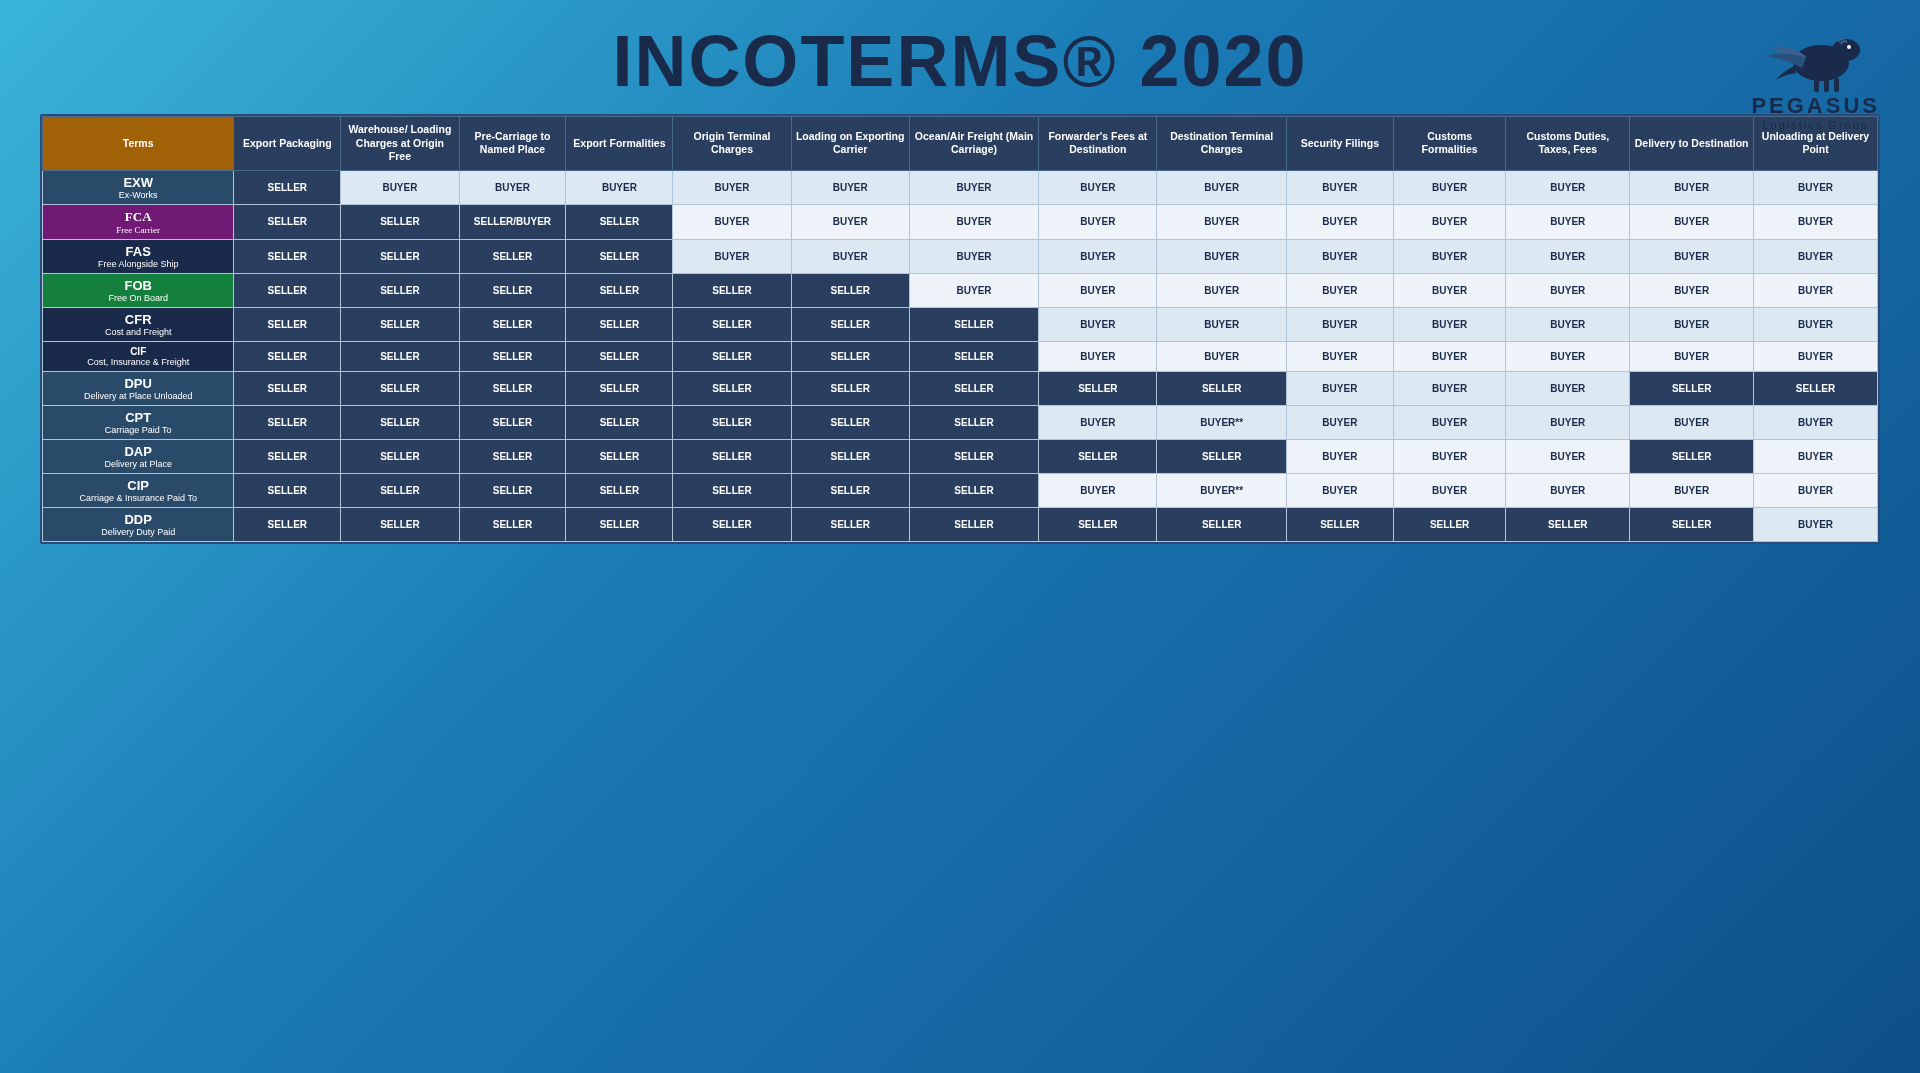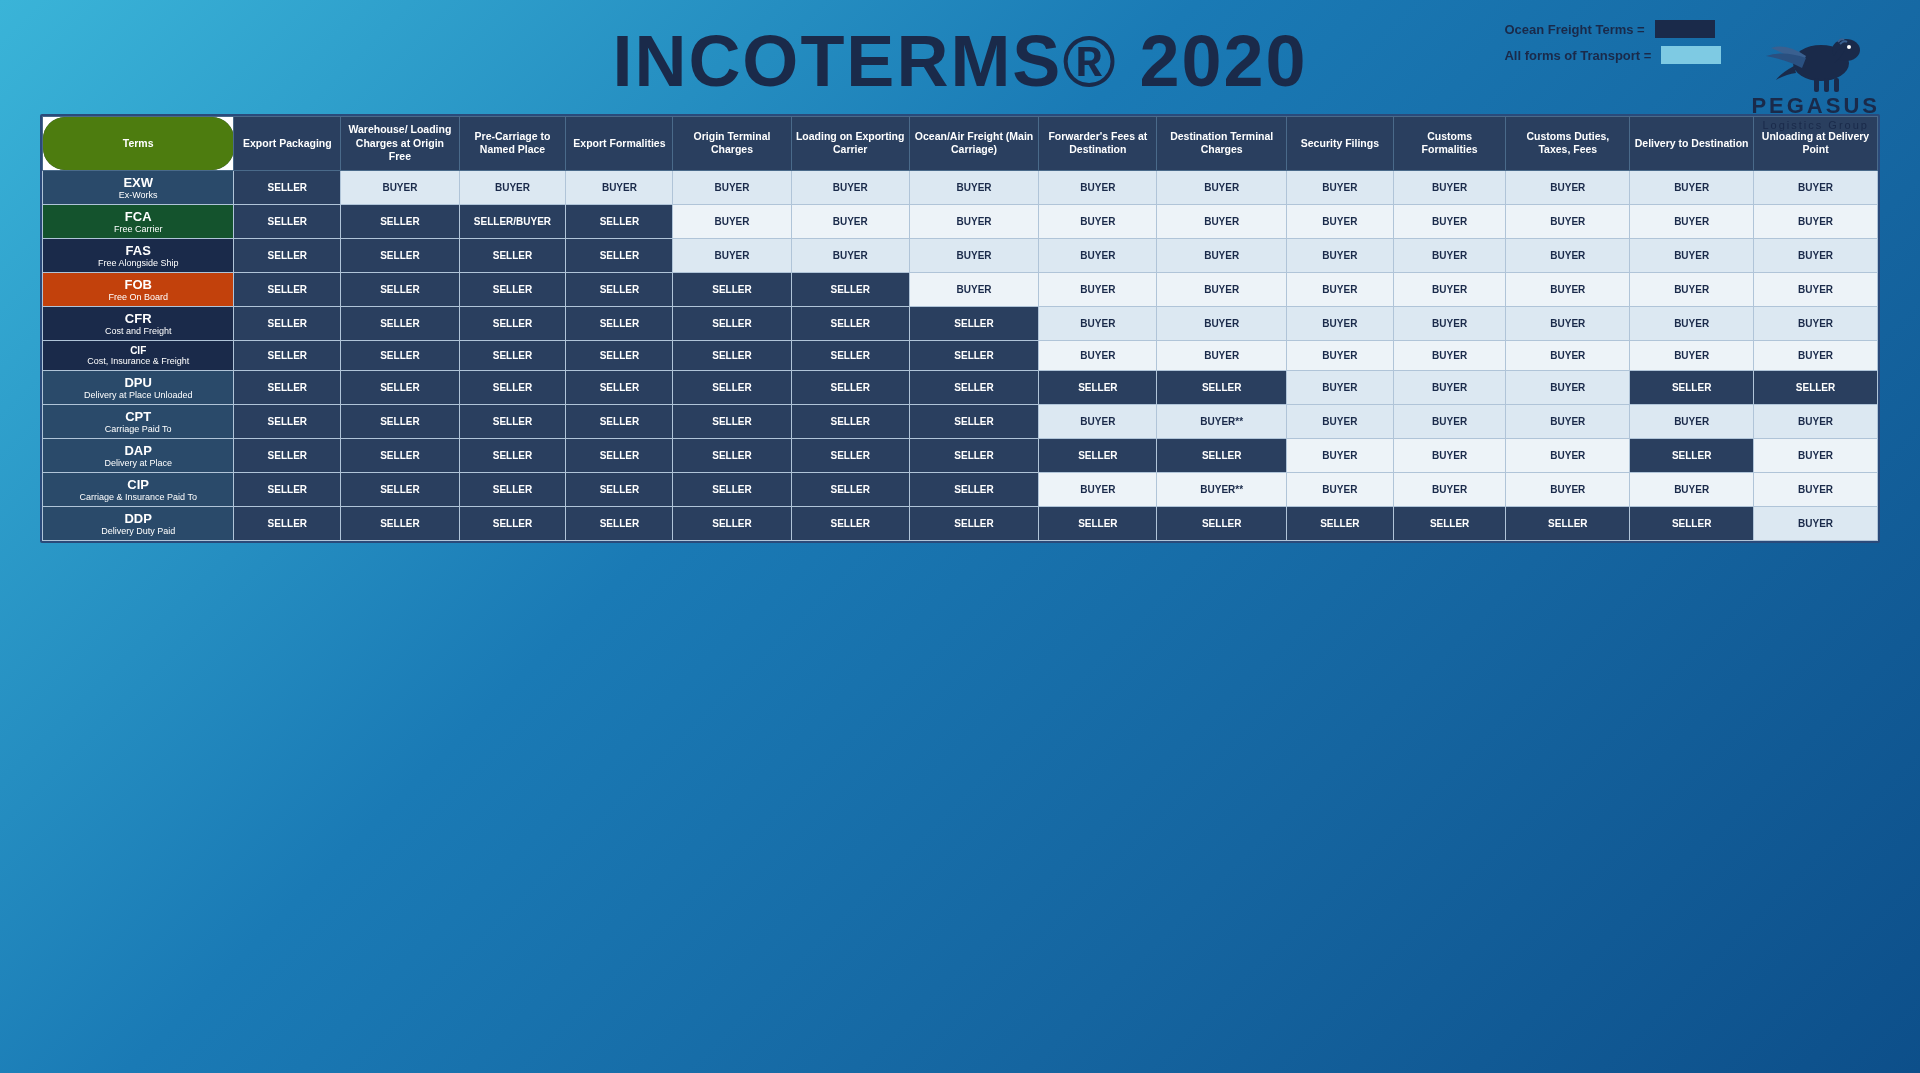--- a/index.html
+++ b/index.html
@@ -131,44 +131,33 @@
       background: #2a3f5f;
       color: white;
       font-weight: 700;
       font-size: 10.5px;
       line-height: 1.3;
       padding: 6px 4px;
       border: 1px solid #4a6a8a;
     }
 
     thead th:first-child {
-      background: #4d7c0f;
-      border-radius: 22px;
+      background: #a16207;
     }
   </style>
 </head>
 <body>
 
 <div class="page-wrapper">
 
   <div class="header">
     <h1 class="title">INCOTERMS® 2020</h1>
 
     <div class="legend-logo">
       <div style="display:flex; gap:30px; align-items:flex-start;">
-        <div style="display:flex;flex-direction:column;gap:8px;">
-          <div class="legend-item">
-            <span>Ocean Freight Terms =</span>
-            <div class="legend-box-dark"></div>
-          </div>
-          <div class="legend-item">
-            <span>All forms of Transport =</span>
-            <div class="legend-box-light"></div>
-          </div>
-        </div>
 
         <div class="logo-area">
           <svg class="pegasus-logo" viewBox="0 0 120 70">
 
             <g fill="#1a2a4a">
 
               <ellipse cx="65" cy="35" rx="28" ry="18" fill="#1a2a4a"></ellipse>
 
               <ellipse cx="90" cy="22" rx="14" ry="11" fill="#1a2a4a"></ellipse>
 
@@ -251,21 +240,21 @@
             <td style="background: rgb(220, 232, 242); color: rgb(26, 42, 74); font-weight: 700; font-size: 10px;">BUYER</td>
             <td style="background: rgb(220, 232, 242); color: rgb(26, 42, 74); font-weight: 700; font-size: 10px;">BUYER</td>
             <td style="background: rgb(220, 232, 242); color: rgb(26, 42, 74); font-weight: 700; font-size: 10px;">BUYER</td>
             <td style="background: rgb(220, 232, 242); color: rgb(26, 42, 74); font-weight: 700; font-size: 10px;">BUYER</td>
             <td style="background: rgb(220, 232, 242); color: rgb(26, 42, 74); font-weight: 700; font-size: 10px;">BUYER</td>
             <td style="background: rgb(220, 232, 242); color: rgb(26, 42, 74); font-weight: 700; font-size: 10px;">BUYER</td>
             <td style="background: rgb(220, 232, 242); color: rgb(26, 42, 74); font-weight: 700; font-size: 10px;">BUYER</td>
             <td style="background: rgb(220, 232, 242); color: rgb(26, 42, 74); font-weight: 700; font-size: 10px;">BUYER</td>
           </tr>
           <tr>
-            <td style="background: #14532d; color: white;">
+            <td style="background: #701a75; color: white; font-family: Liberation Serif, serif;">
               <span style="font-size:13px;font-weight:900;display:block;">FCA</span>
               <span style="font-size:9px;font-weight:400;display:block;">Free Carrier</span>
             </td>
             <td style="background: rgb(42, 63, 95); color: white; font-weight: 700; font-size: 10px;">SELLER</td>
             <td style="background: rgb(42, 63, 95); color: white; font-weight: 700; font-size: 10px;">SELLER</td>
             <td style="background: rgb(42, 63, 95); color: white; font-weight: 700; font-size: 10px;">SELLER/BUYER</td>
             <td style="background: rgb(42, 63, 95); color: white; font-weight: 700; font-size: 10px;">SELLER</td>
             <td style="background: rgb(237, 243, 248); color: rgb(26, 42, 74); font-weight: 700; font-size: 10px;">BUYER</td>
             <td style="background: rgb(237, 243, 248); color: rgb(26, 42, 74); font-weight: 700; font-size: 10px;">BUYER</td>
             <td style="background: rgb(237, 243, 248); color: rgb(26, 42, 74); font-weight: 700; font-size: 10px;">BUYER</td>
@@ -291,21 +280,21 @@
             <td style="background: rgb(220, 232, 242); color: rgb(26, 42, 74); font-weight: 700; font-size: 10px;">BUYER</td>
             <td style="background: rgb(220, 232, 242); color: rgb(26, 42, 74); font-weight: 700; font-size: 10px;">BUYER</td>
             <td style="background: rgb(220, 232, 242); color: rgb(26, 42, 74); font-weight: 700; font-size: 10px;">BUYER</td>
             <td style="background: rgb(220, 232, 242); color: rgb(26, 42, 74); font-weight: 700; font-size: 10px;">BUYER</td>
             <td style="background: rgb(220, 232, 242); color: rgb(26, 42, 74); font-weight: 700; font-size: 10px;">BUYER</td>
             <td style="background: rgb(220, 232, 242); color: rgb(26, 42, 74); font-weight: 700; font-size: 10px;">BUYER</td>
             <td style="background: rgb(220, 232, 242); color: rgb(26, 42, 74); font-weight: 700; font-size: 10px;">BUYER</td>
             <td style="background: rgb(220, 232, 242); color: rgb(26, 42, 74); font-weight: 700; font-size: 10px;">BUYER</td>
           </tr>
           <tr>
-            <td style="background: #c2410c; color: white;">
+            <td style="background: #15803d; color: white;">
               <span style="font-size:13px;font-weight:900;display:block;">FOB</span>
               <span style="font-size:9px;font-weight:400;display:block;">Free On Board</span>
             </td>
             <td style="background: rgb(42, 63, 95); color: white; font-weight: 700; font-size: 10px;">SELLER</td>
             <td style="background: rgb(42, 63, 95); color: white; font-weight: 700; font-size: 10px;">SELLER</td>
             <td style="background: rgb(42, 63, 95); color: white; font-weight: 700; font-size: 10px;">SELLER</td>
             <td style="background: rgb(42, 63, 95); color: white; font-weight: 700; font-size: 10px;">SELLER</td>
             <td style="background: rgb(42, 63, 95); color: white; font-weight: 700; font-size: 10px;">SELLER</td>
             <td style="background: rgb(42, 63, 95); color: white; font-weight: 700; font-size: 10px;">SELLER</td>
             <td style="background: rgb(237, 243, 248); color: rgb(26, 42, 74); font-weight: 700; font-size: 10px;">BUYER</td>

